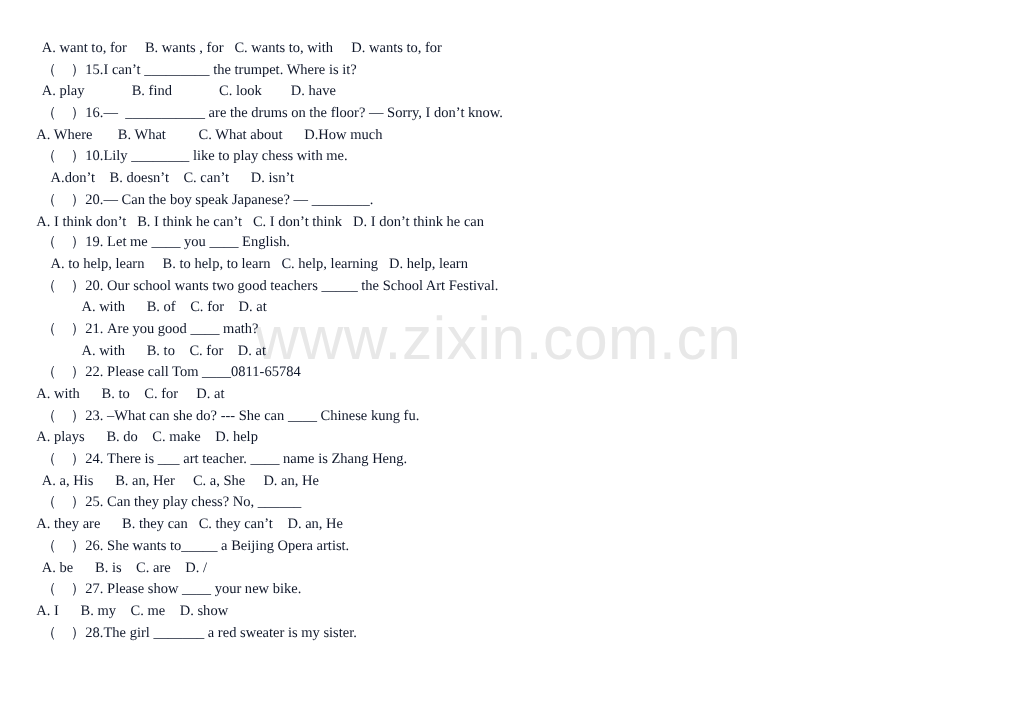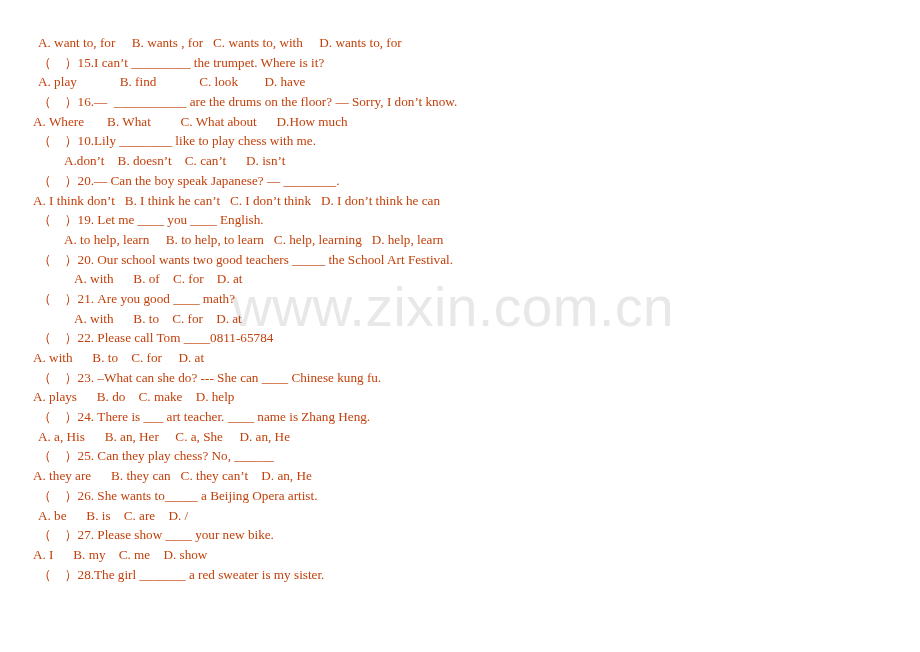--- a/index.html
+++ b/index.html
@@ -37,27 +37,27 @@
   #doc {
     position: relative;
     z-index: 1;
     padding-top: 33px;
   }
   .line {
     font-size: 13.2px;
     line-height: 19.7px;
     height: 19.7px;
     white-space: pre;
-    color: #c2410c;
+    color: #0f172a;
   }
   
   .ind-0  { padding-left: 33px; }
   .ind-1  { padding-left: 38px; }
   .ind-2  { padding-left: 41px; }
-  .ind-3  { padding-left: 64px; }
+  .ind-3  { padding-left: 46px; }
   .ind-5  { padding-left: 74px; }
 </style>
 </head>
 <body>
 
 <div id="page">
 
   <div id="watermark">www.zixin.com.cn</div>
 
   <div id="doc">

